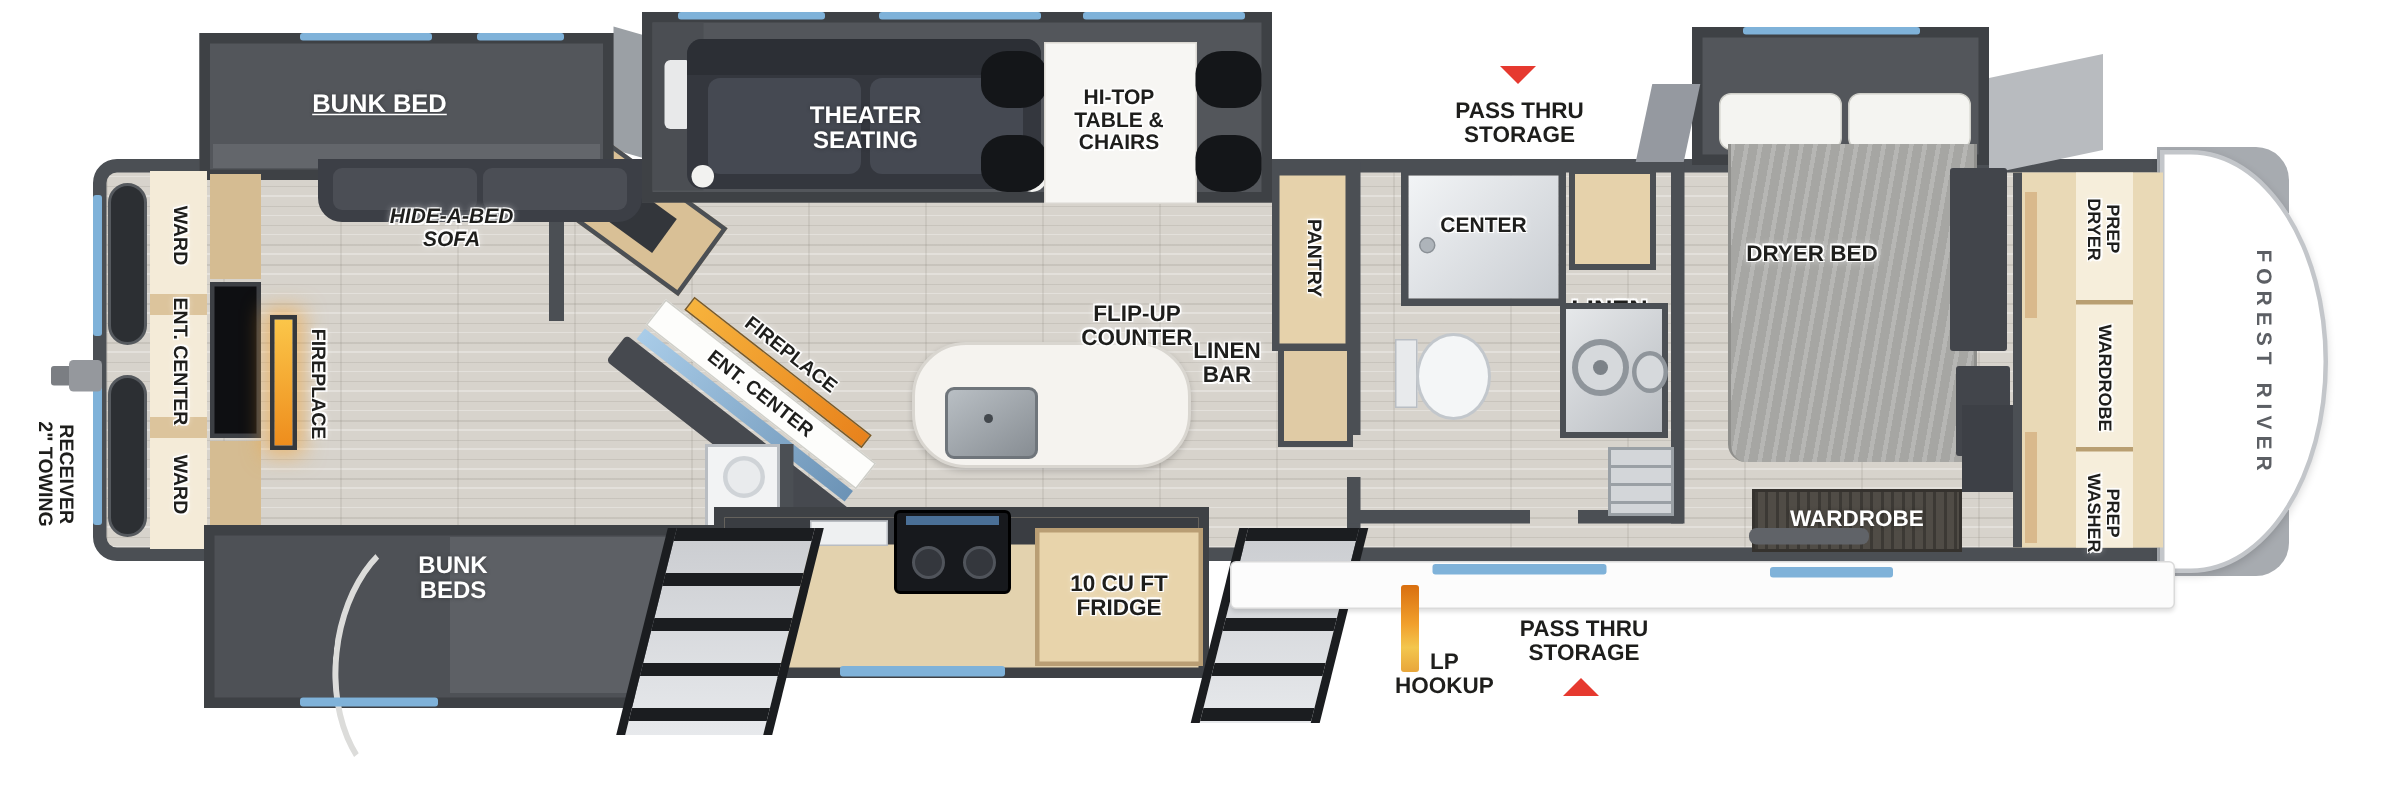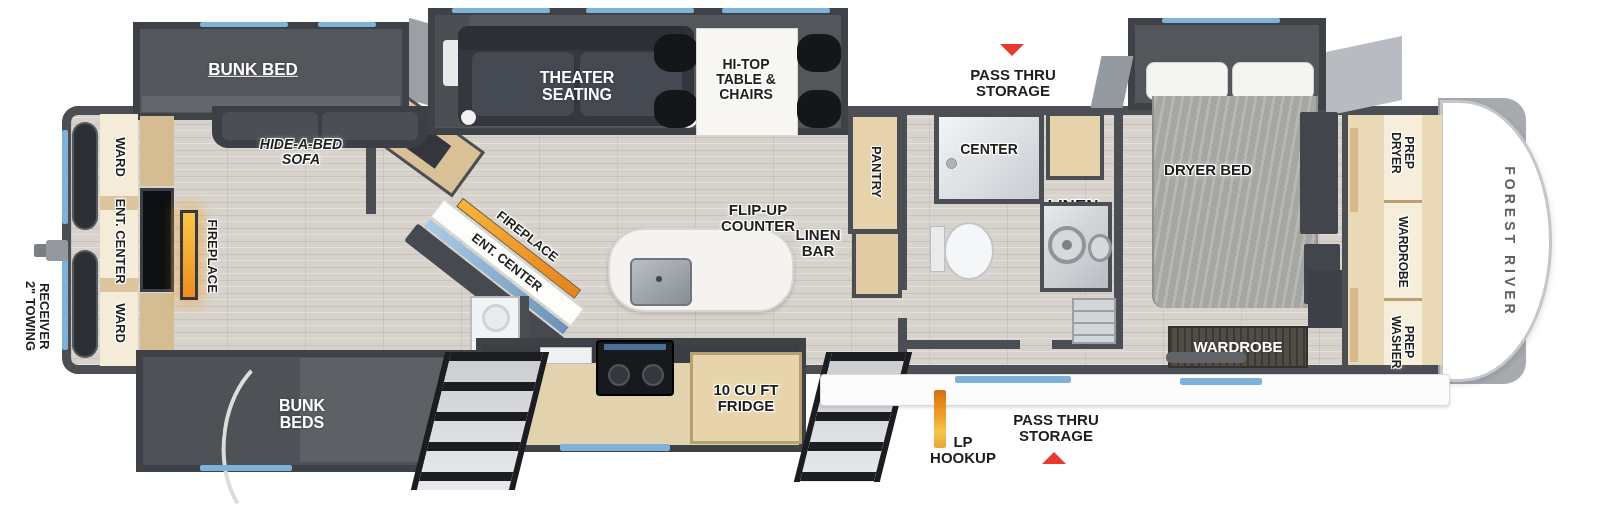--- a/index.html
+++ b/index.html
@@ -191,21 +191,21 @@
   <div class="abs" style="left:140px;top:294px;width:34px;height:70px;background:#d5bc92;"></div>
   <div class="abs" style="left:180px;top:210px;width:18px;height:90px;background:linear-gradient(180deg,#fbc649,#ee8d1d);
               border:3px solid #35383c;box-sizing:border-box;box-shadow:0 0 14px 4px rgba(247,160,40,.55);"></div>
   <div class="lbl vlbl" style="left:212px;top:256px;font-size:13px;">FIREPLACE</div>
 
   <div class="abs slide" style="left:136px;top:350px;width:344px;height:122px;background:#4e5156;"></div>
   <div class="abs" style="left:300px;top:358px;width:170px;height:104px;background:#5d6065;"></div>
   <div class="abs" style="left:222px;top:352px;width:110px;height:170px;border:4px solid transparent;
               border-left-color:#dcdcda;border-radius:50%;transform:rotate(6deg);"></div>
   <div class="abs winstrip" style="left:200px;top:465px;width:92px;height:6px;"></div>
-  <div class="lbl wlbl" style="left:302px;top:414px;font-size:16px;">BUNK
+  <div class="lbl wlbl" style="left:302px;top:386px;font-size:16px;">BUNK
 BEDS</div>
 
   <div class="abs slide" style="left:476px;top:338px;width:330px;height:114px;background:#e3d2ae;"></div>
   <div class="abs" style="left:483px;top:345px;width:316px;height:18px;background:#3a3d42;"></div>
   <div class="abs" style="left:540px;top:347px;width:50px;height:15px;background:#eef0f1;border:1px solid #b9bdc2;"></div>
   <div class="abs" style="left:596px;top:340px;width:78px;height:56px;background:#17191d;border:2px solid #000;border-radius:4px;box-sizing:border-box;"></div>
   <div class="abs" style="left:604px;top:344px;width:62px;height:6px;background:#4a6f96;"></div>
   <div class="abs" style="left:608px;top:364px;width:22px;height:22px;border-radius:50%;background:#34373d;border:2px solid #50545b;box-sizing:border-box;"></div>
   <div class="abs" style="left:642px;top:364px;width:22px;height:22px;border-radius:50%;background:#34373d;border:2px solid #50545b;box-sizing:border-box;"></div>
   <div class="abs" style="left:690px;top:352px;width:112px;height:92px;background:#e8d4ab;border:3px solid #b99e74;box-sizing:border-box;"></div>

